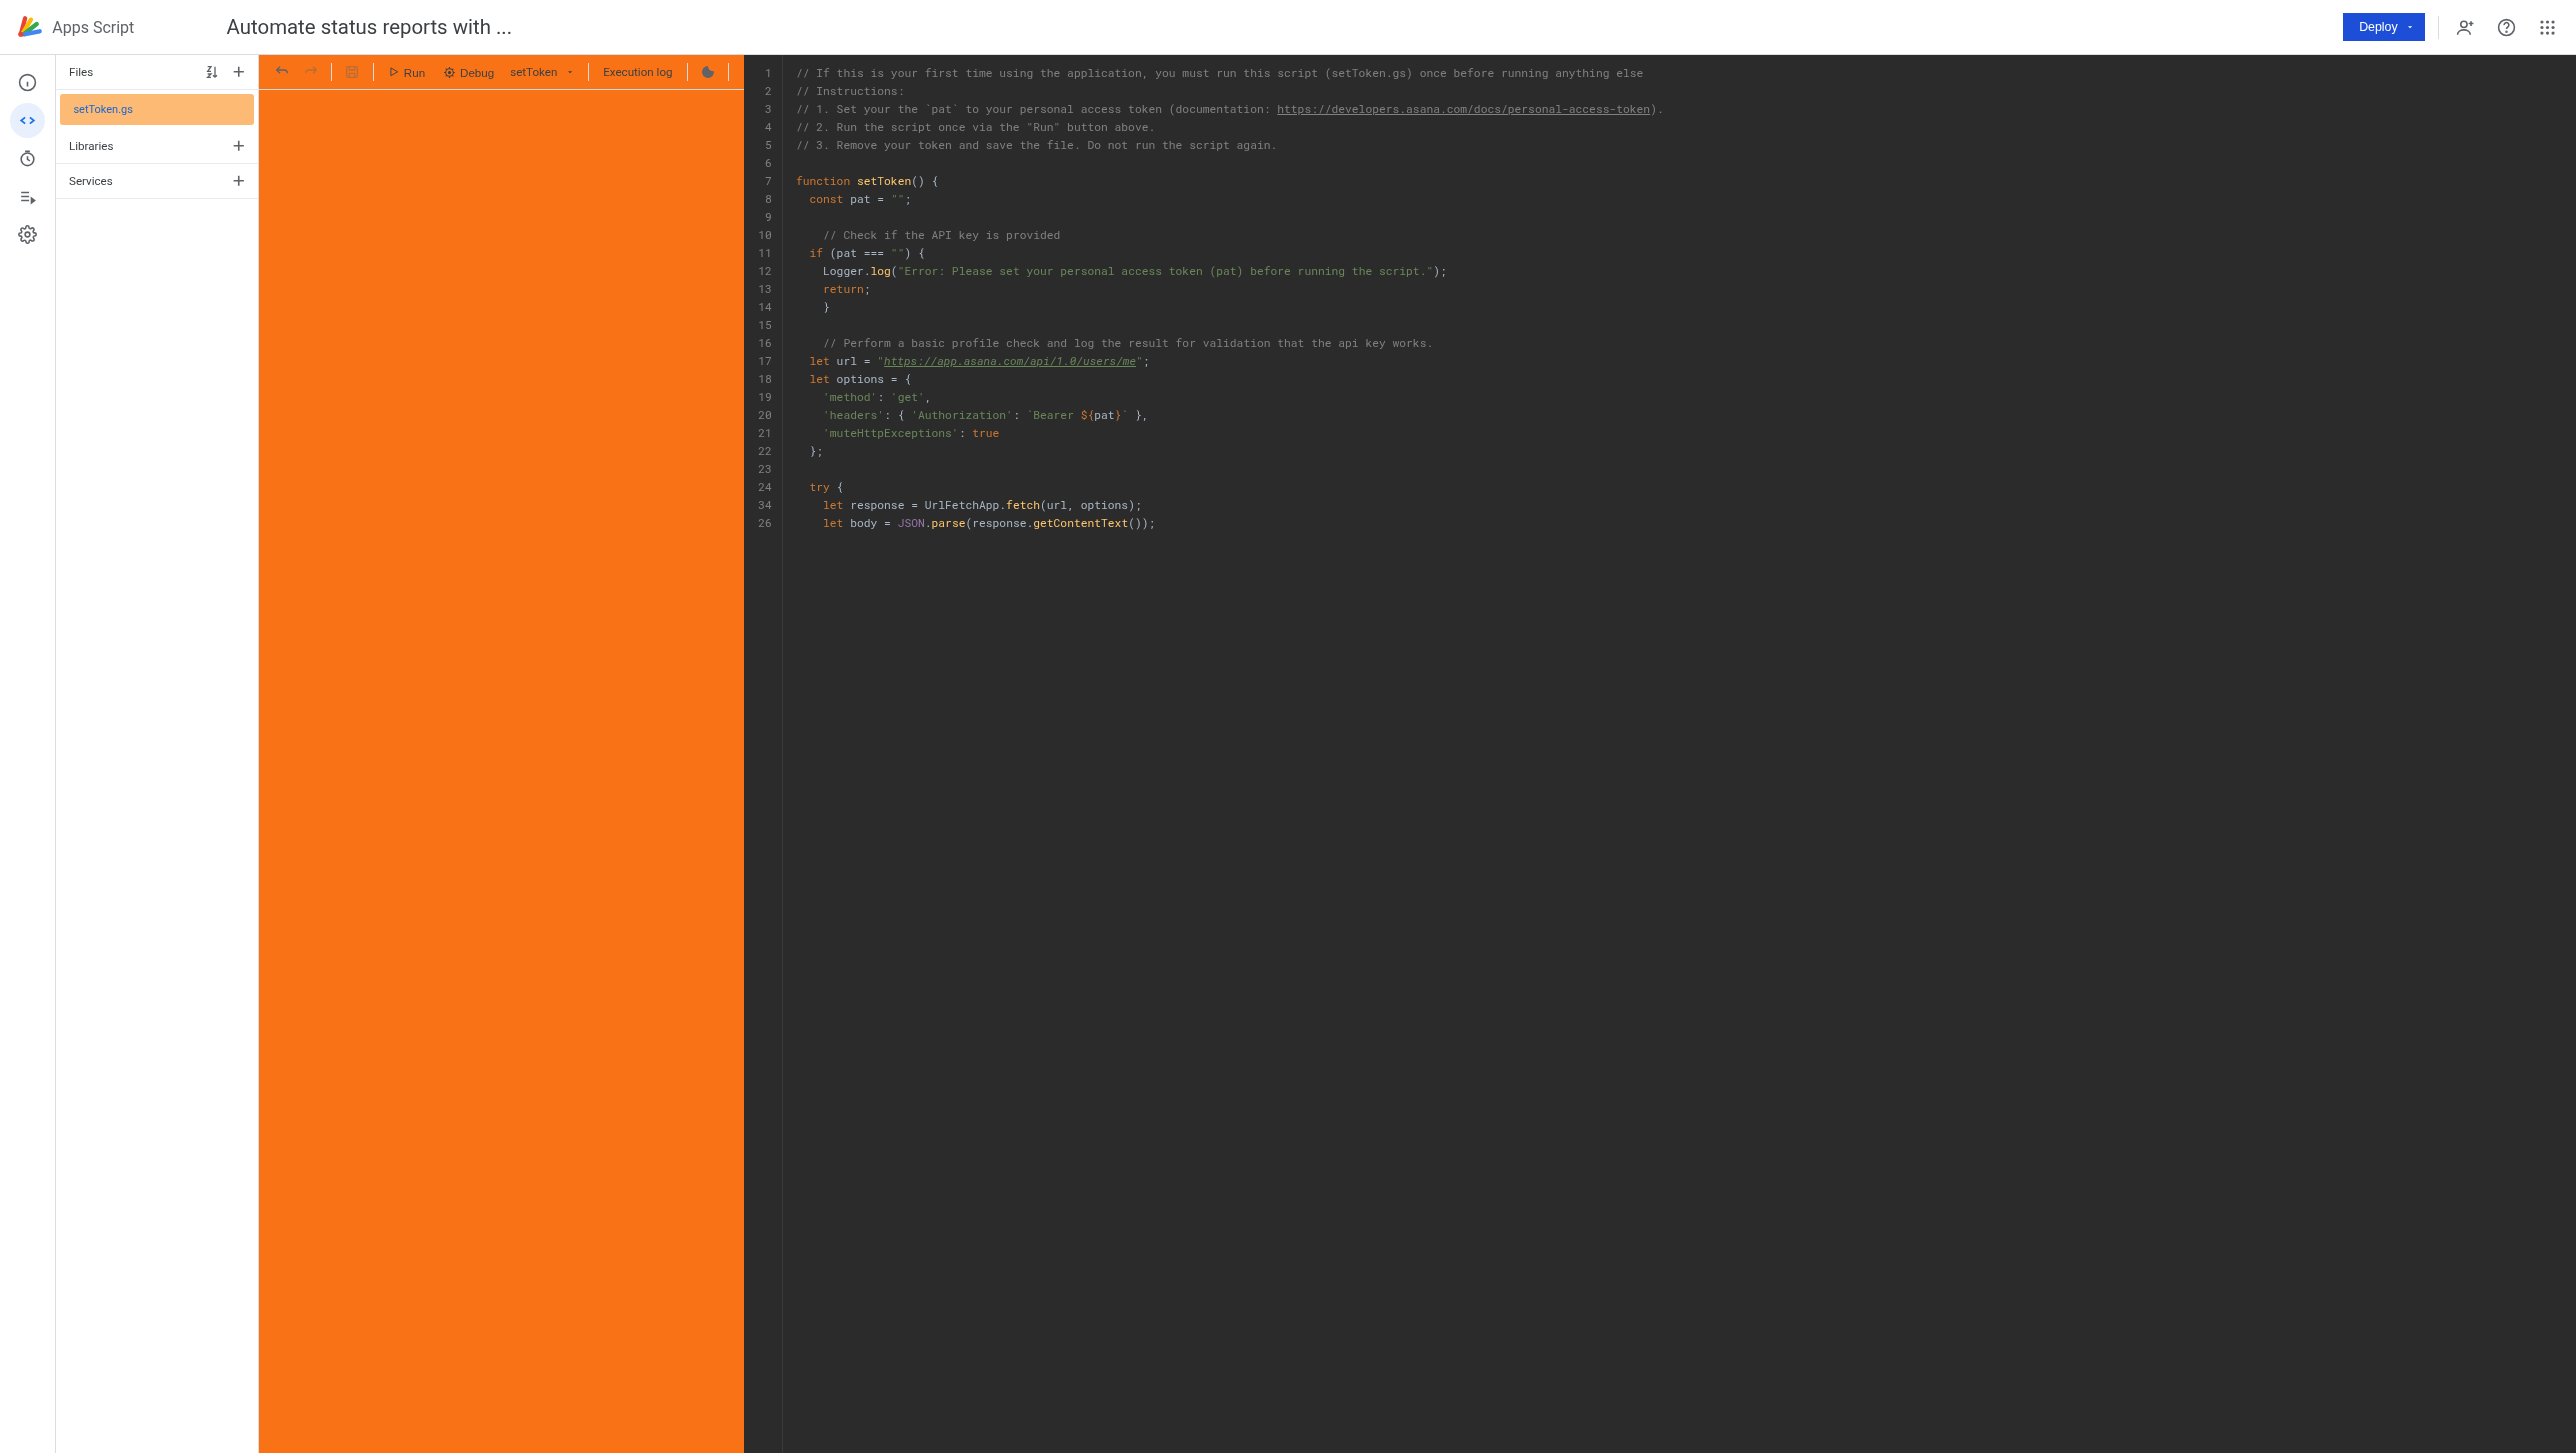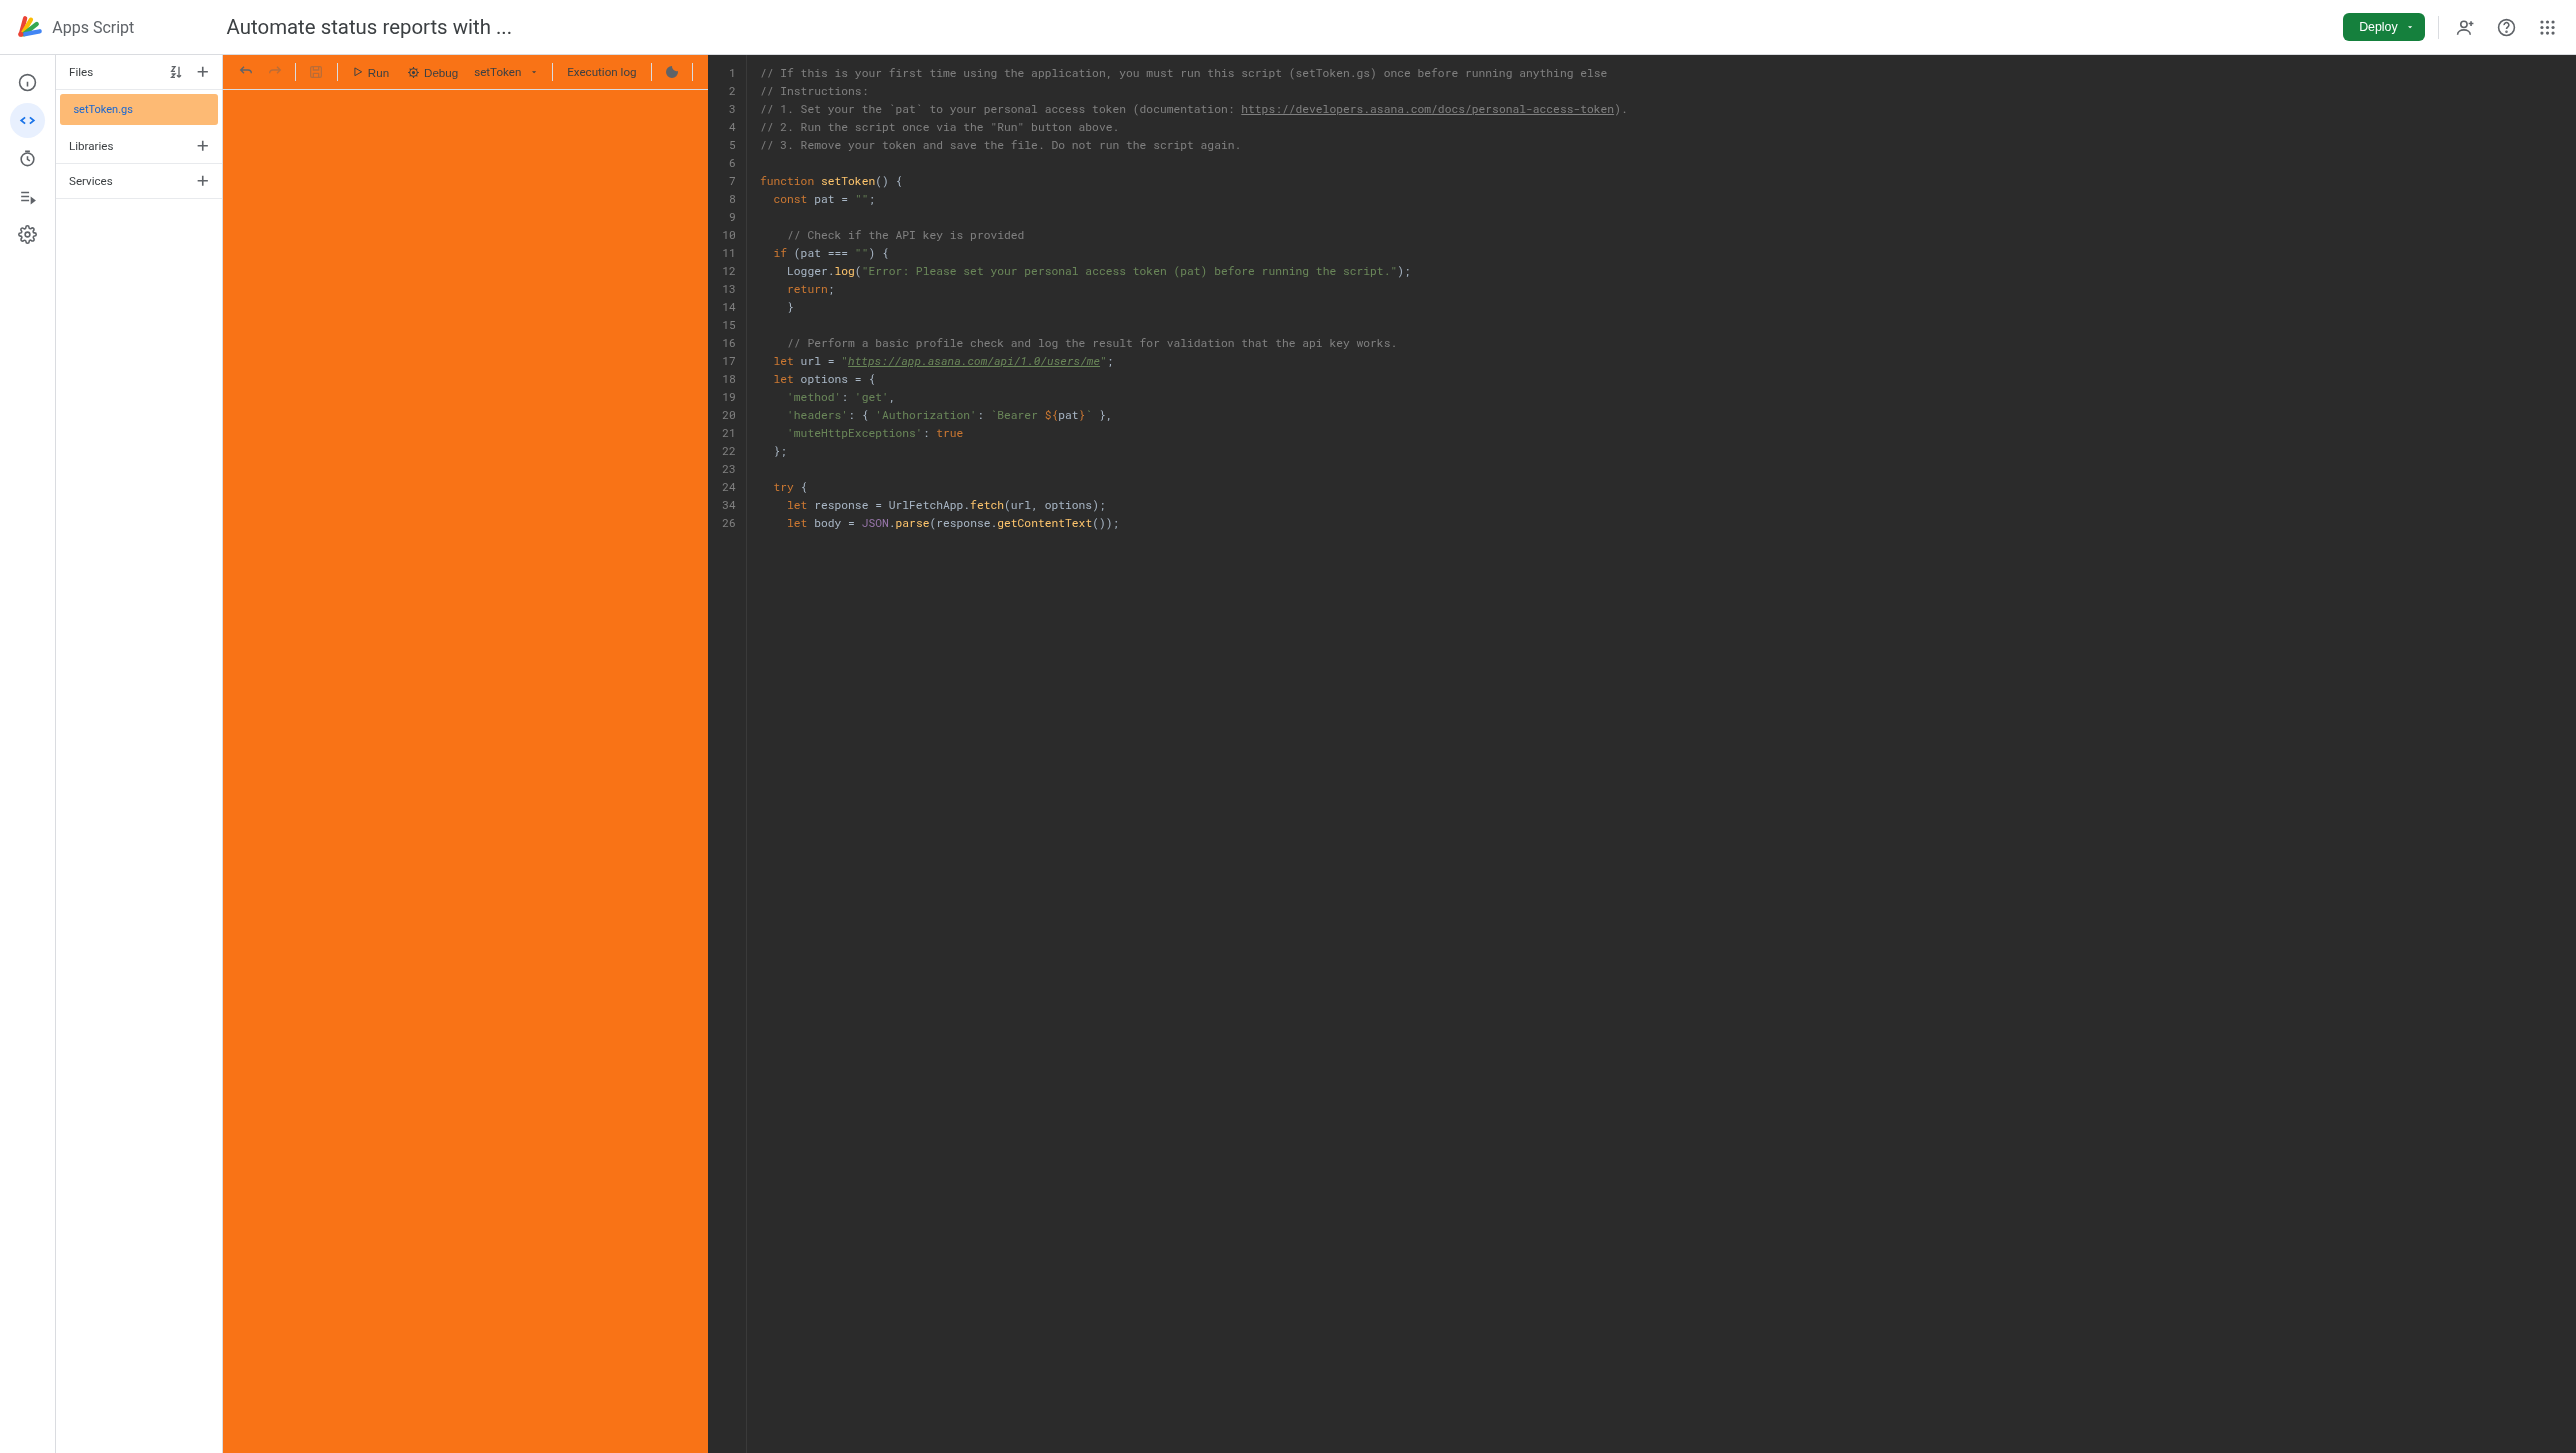--- a/index.html
+++ b/index.html
@@ -4,32 +4,32 @@
 <style>
 * { margin: 0; padding: 0; box-sizing: border-box; }
 body { font-family: 'Google Sans', Roboto, Arial, sans-serif; background: #fff; color: #3c4043; overflow: hidden; }
 
 .header { display: flex; align-items: center; height: 55px; padding: 0 14.6px; border-bottom: 0.7px solid #dadce0; gap: 30px; }
 .logo-area { display: flex; align-items: center; gap: 8.7px; min-width: 160px;}
 .logo-icon { width: 29px; height: 29px; }
 .logo-text { font-size: 16px; color: #5f6368; }
 .project-title { font-size: 20.4px; color: #3c4043; margin-left: 22px; flex: 1; }
 .header-right { display: flex; align-items: center; gap: 13px; }
-.deploy-btn { background: #15803d; color: #fff; border: none; padding: 7.3px 10.2px 7.3px 16px; border-radius: 6px; font-size: 12.4px; display: flex; align-items: center; gap: 7.3px; cursor: pointer; }
+.deploy-btn { background: #1d4ed8; color: #fff; border: none; padding: 7.3px 10.2px 7.3px 16px; border-radius: 0; font-size: 12.4px; display: flex; align-items: center; gap: 7.3px; cursor: pointer; }
 .divider-v { width: 0.7px; height: 23px; background: #dadce0; }
 .icon-btn { background: none; border: none; padding: 4.4px; cursor: pointer; display: flex; align-items: center; justify-content: center; color: #5f6368; border-radius: 50%; }
 .icon-btn svg { width: 19px; height: 19px; }
 
 .main { display: flex; height: calc(100vh - 55px); }
 .nav-rail { width: 55px; display: flex; flex-direction: column; align-items: center; padding-top: 10.2px; gap: 2.9px; }
 .nav-item { width: 35px; height: 35px; display: flex; align-items: center; justify-content: center; border-radius: 50%; cursor: pointer; color: #5f6368; }
 .nav-item.active { background: #e8f0fe; color: #1a73e8; }
 .nav-item svg { width: 19px; height: 19px; }
 
-.file-panel { width: 168px; border-left: 0.7px solid #dadce0; border-right: 0.7px solid #dadce0; }
+.file-panel { width: 204px; border-left: 0.7px solid #dadce0; border-right: 0.7px solid #dadce0; }
 .panel-row { display: flex; align-items: center; justify-content: space-between; padding: 7.3px 8.7px 7.3px 13px; border-bottom: 0.7px solid #e8eaed; height: 35px;}
 .panel-row.first { border-top: none;}
 .panel-label { font-size: 11.6px; color: #3c4043; }
 .panel-actions { display: flex; gap: 5.8px; }
 .mini-icon { width: 20.4px; height: 20.4px; display: flex; align-items: center; justify-content: center; color: #5f6368; cursor: pointer; }
 .file-item { padding: 8.7px 13px; font-size: 11px; background: #fdba74; color: #1967d2; cursor: pointer; margin: 4.4px 4.4px 4.4px 4.4px; border-radius: 2.9px;}
 
 .editor-area { flex: 1; display: flex; background: #f97316; min-width: 0;}
 .toolbar { display: flex; align-items: center; height: 35px; padding: 0 10.2px; gap: 2.9px; border-bottom: 0.7px solid #dadce0; }
 .toolbar .icon-btn { width: 26px; height: 26px; }

